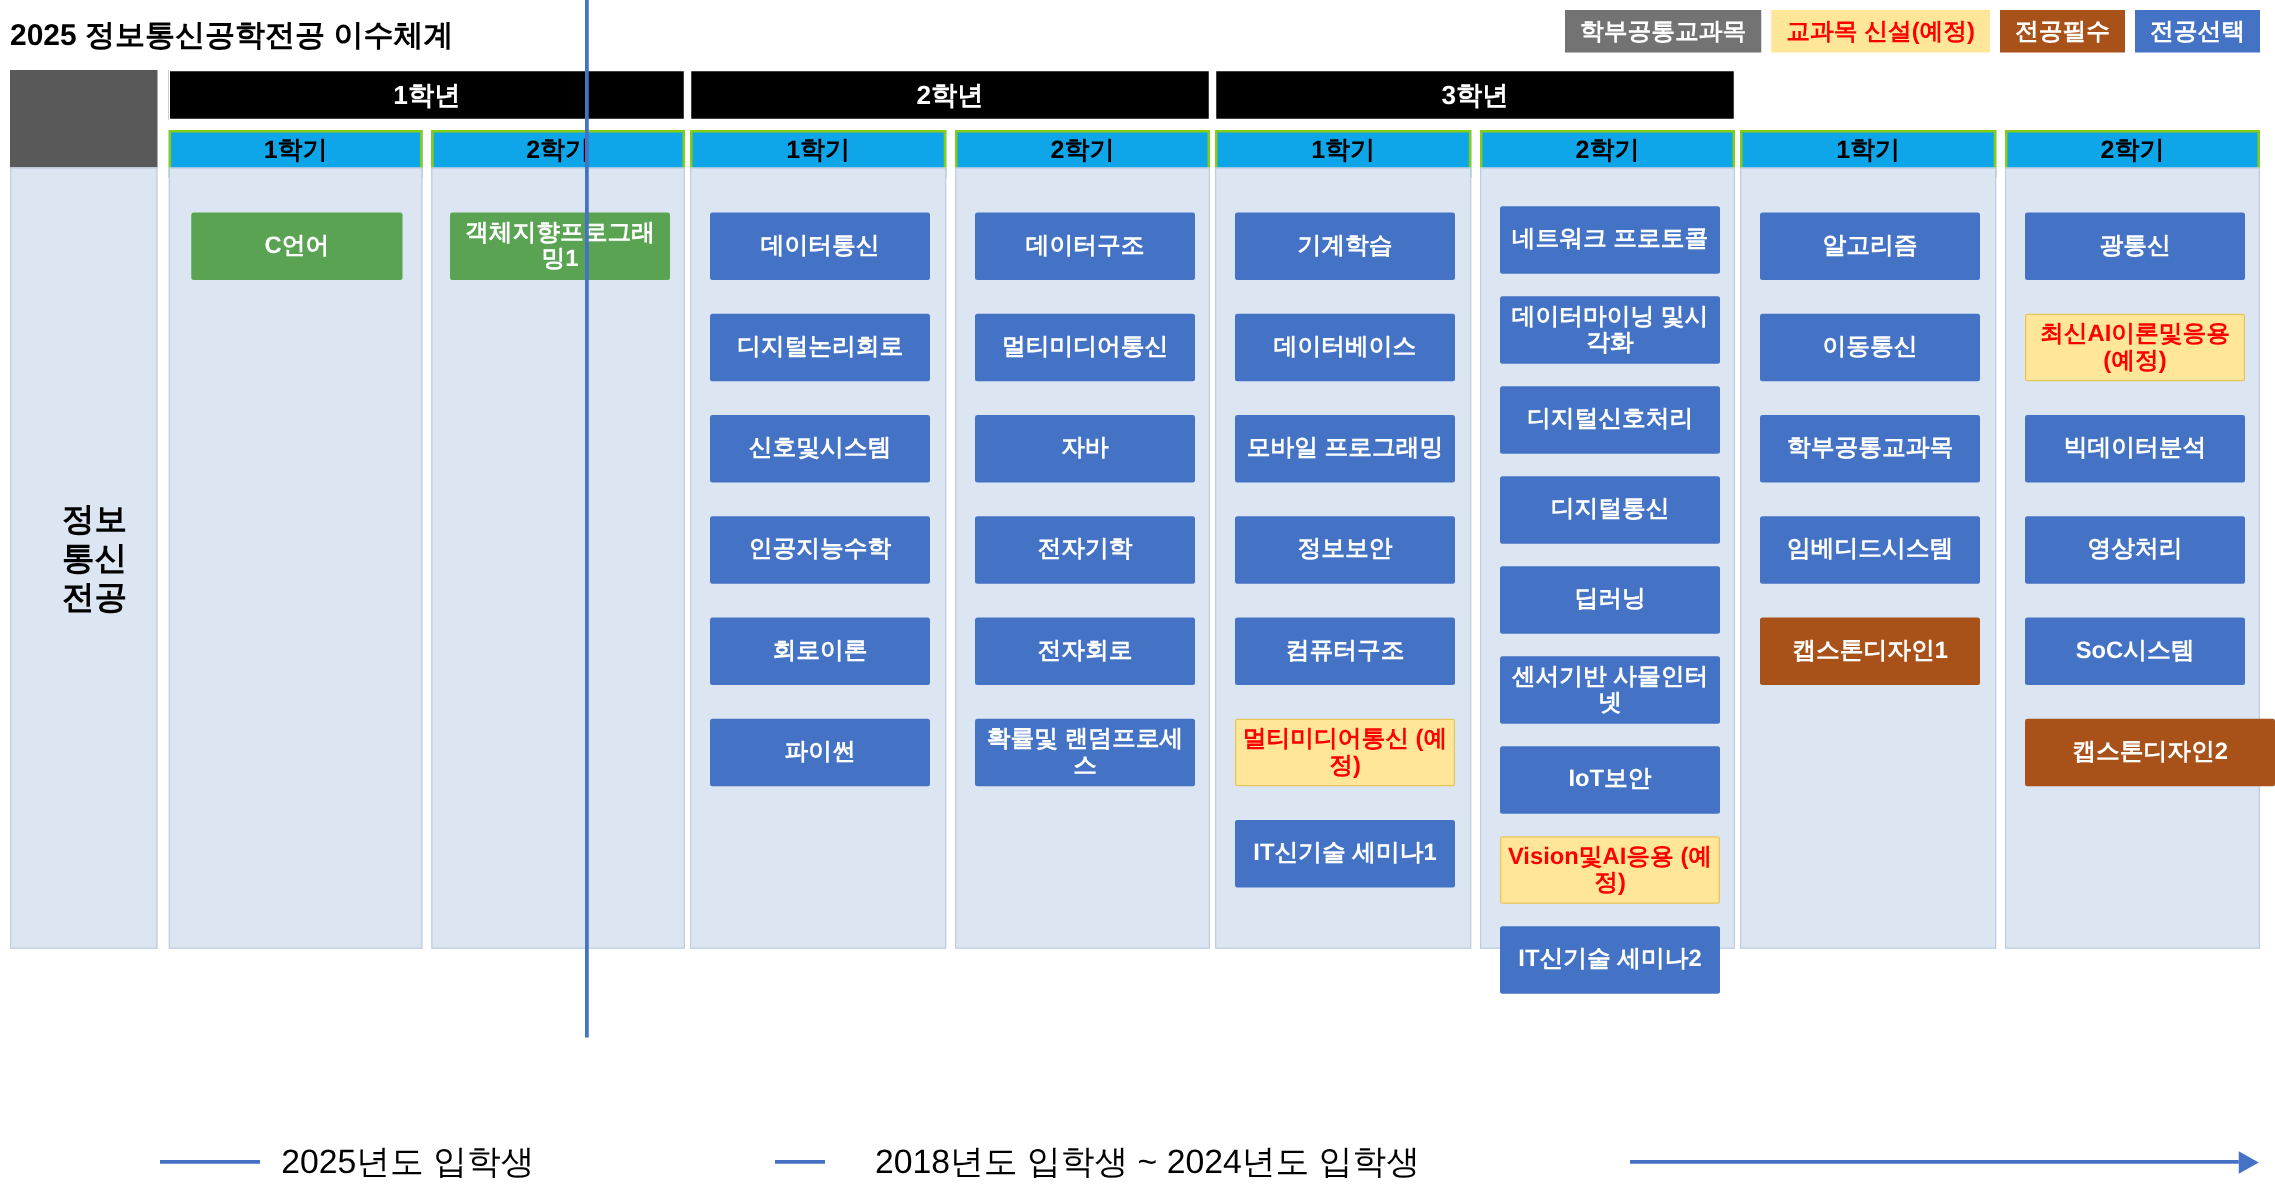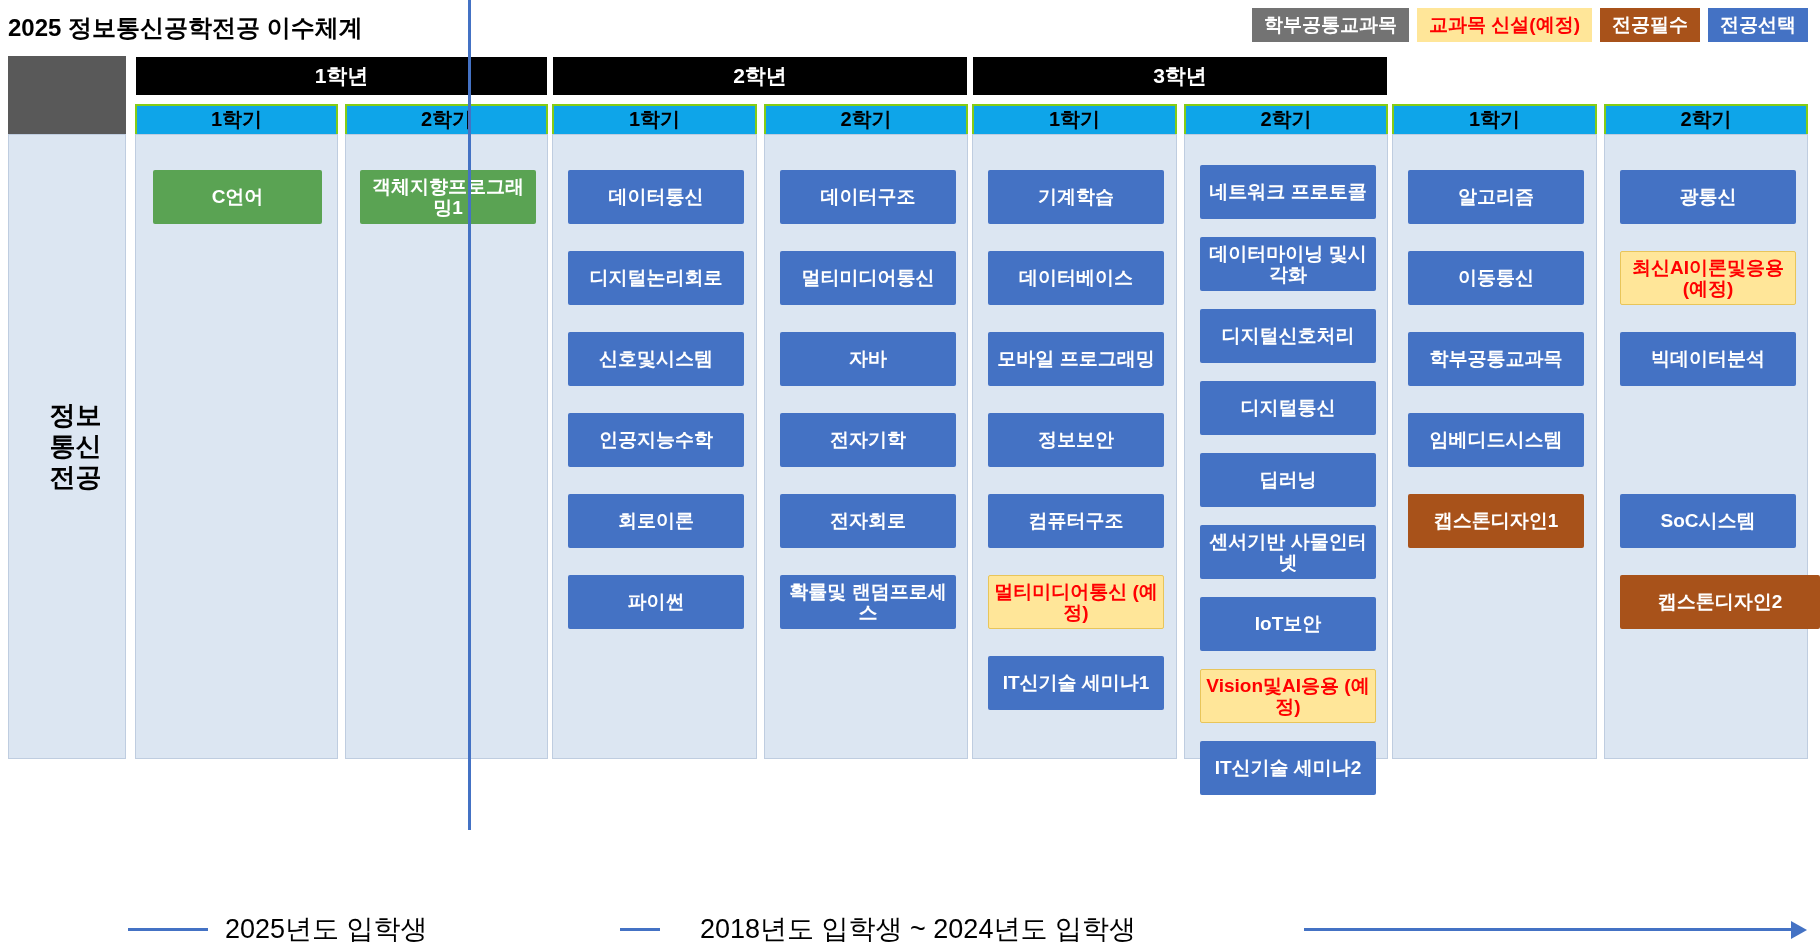--- a/index.html
+++ b/index.html
@@ -354,20 +354,23 @@
 
   <div class="course c-blue" style="left:1620px;top:170px;width:176px;height:54px;">
       <span>광통신</span>
     </div>
   <div class="course c-yellow" style="left:1620px;top:251px;width:176px;height:54px;">
       <span>최신AI이론및응용 (예정)</span>
     </div>
   <div class="course c-blue" style="left:1620px;top:332px;width:176px;height:54px;">
       <span>빅데이터분석</span>
     </div>
+  <div class="course c-blue" style="left:1620px;top:413px;width:176px;height:54px;">
+      <span>영상처리</span>
+    </div>
   <div class="course c-blue" style="left:1620px;top:494px;width:176px;height:54px;">
       <span>SoC시스템</span>
     </div>
   <div class="course c-brown" style="left:1620px;top:575px;width:200px;height:54px;">
       <span>캡스톤디자인2</span>
     </div>
 
   <div id="divider"></div>
 
   <div class="arrow-line" style="left:128px;top:928px;width:80px;"></div>

